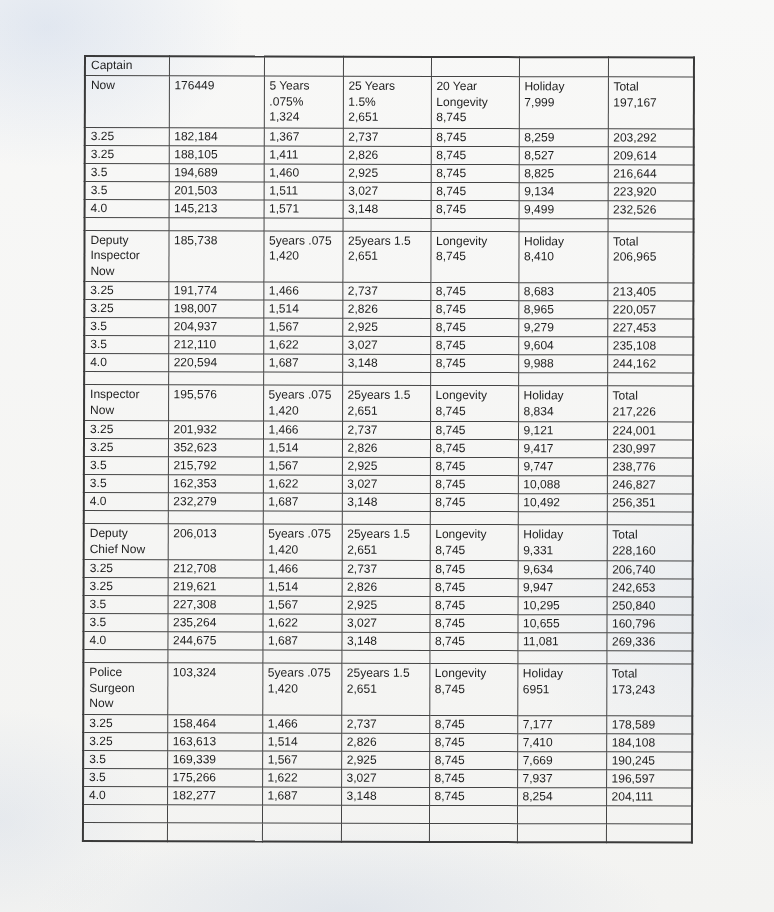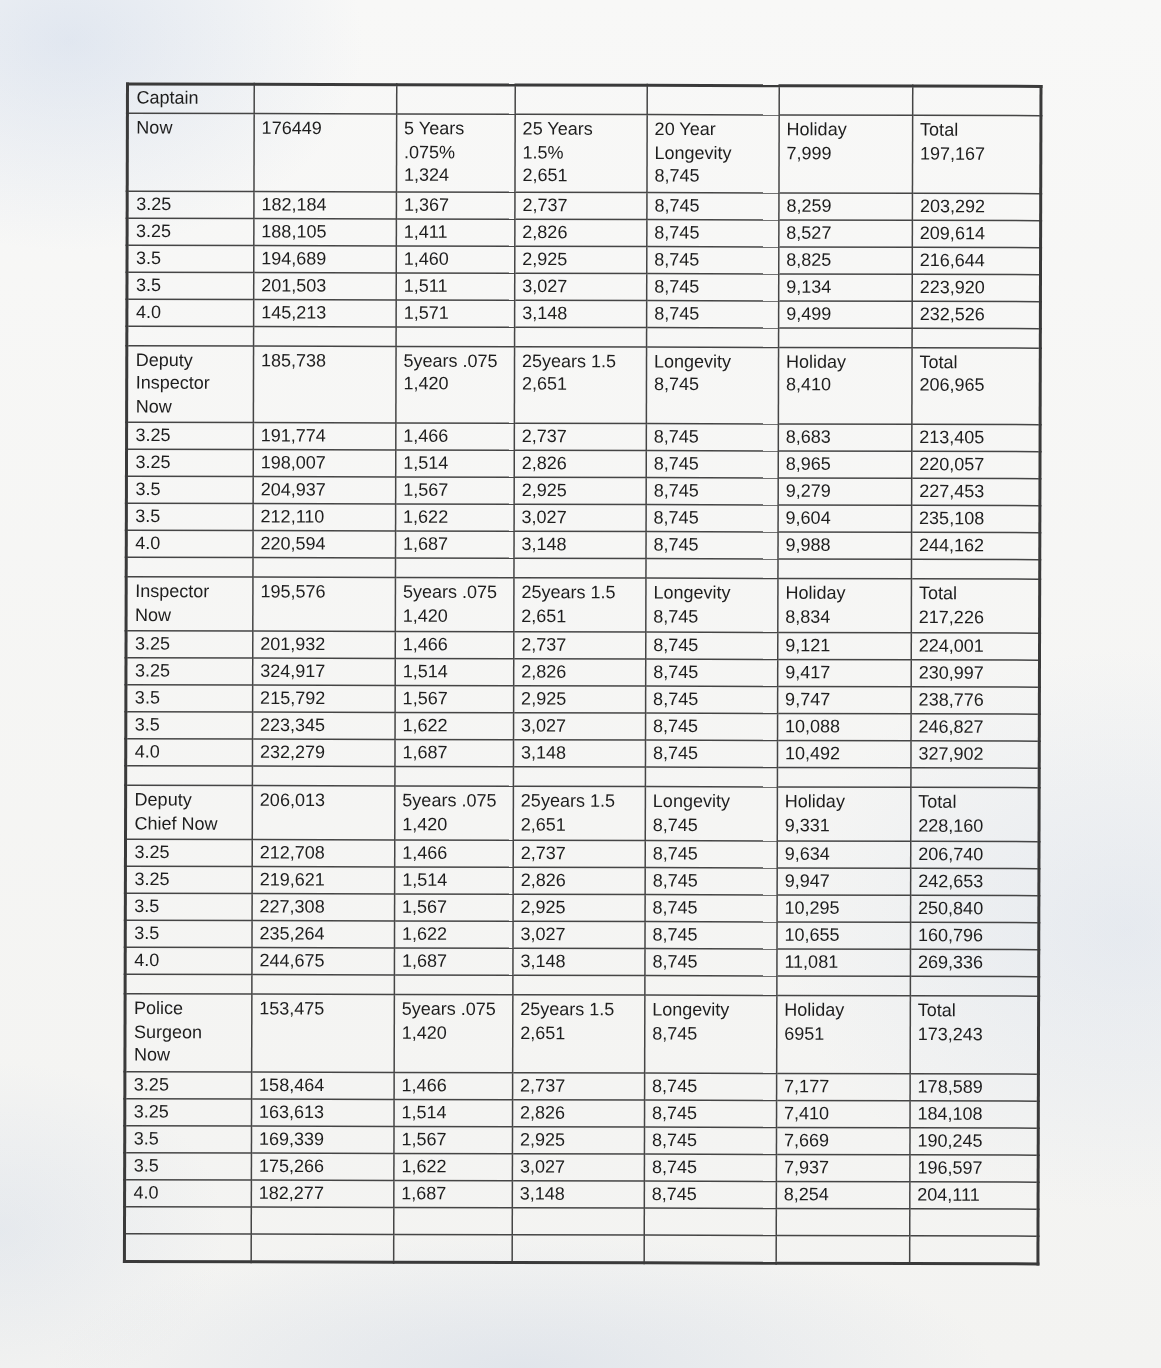--- a/index.html
+++ b/index.html
@@ -227,53 +227,53 @@
           <td>3.25</td>
           <td>201,932</td>
           <td>1,466</td>
           <td>2,737</td>
           <td>8,745</td>
           <td>9,121</td>
           <td>224,001</td>
         </tr>
         <tr class="row-data">
           <td>3.25</td>
-          <td>324,917</td>
+          <td>352,623</td>
           <td>1,514</td>
           <td>2,826</td>
           <td>8,745</td>
           <td>9,417</td>
           <td>230,997</td>
         </tr>
         <tr class="row-data">
           <td>3.5</td>
           <td>215,792</td>
           <td>1,567</td>
           <td>2,925</td>
           <td>8,745</td>
           <td>9,747</td>
           <td>238,776</td>
         </tr>
         <tr class="row-data">
           <td>3.5</td>
-          <td>223,345</td>
+          <td>162,353</td>
           <td>1,622</td>
           <td>3,027</td>
           <td>8,745</td>
           <td>10,088</td>
           <td>246,827</td>
         </tr>
         <tr class="row-data">
           <td>4.0</td>
           <td>232,279</td>
           <td>1,687</td>
           <td>3,148</td>
           <td>8,745</td>
           <td>10,492</td>
-          <td>327,902</td>
+          <td>256,351</td>
         </tr>
         <tr class="row-spacer">
           <td></td>
           <td></td>
           <td></td>
           <td></td>
           <td></td>
           <td></td>
           <td></td>
         </tr>
@@ -343,21 +343,21 @@
           <td></td>
           <td></td>
           <td></td>
           <td></td>
           <td></td>
         </tr>
         <tr class="row-header">
           <td>Police
 Surgeon
 Now</td>
-          <td>153,475</td>
+          <td>103,324</td>
           <td>5years .075
 1,420</td>
           <td>25years 1.5
 2,651</td>
           <td>Longevity
 8,745</td>
           <td>Holiday
 6951</td>
           <td>Total
 173,243</td>

